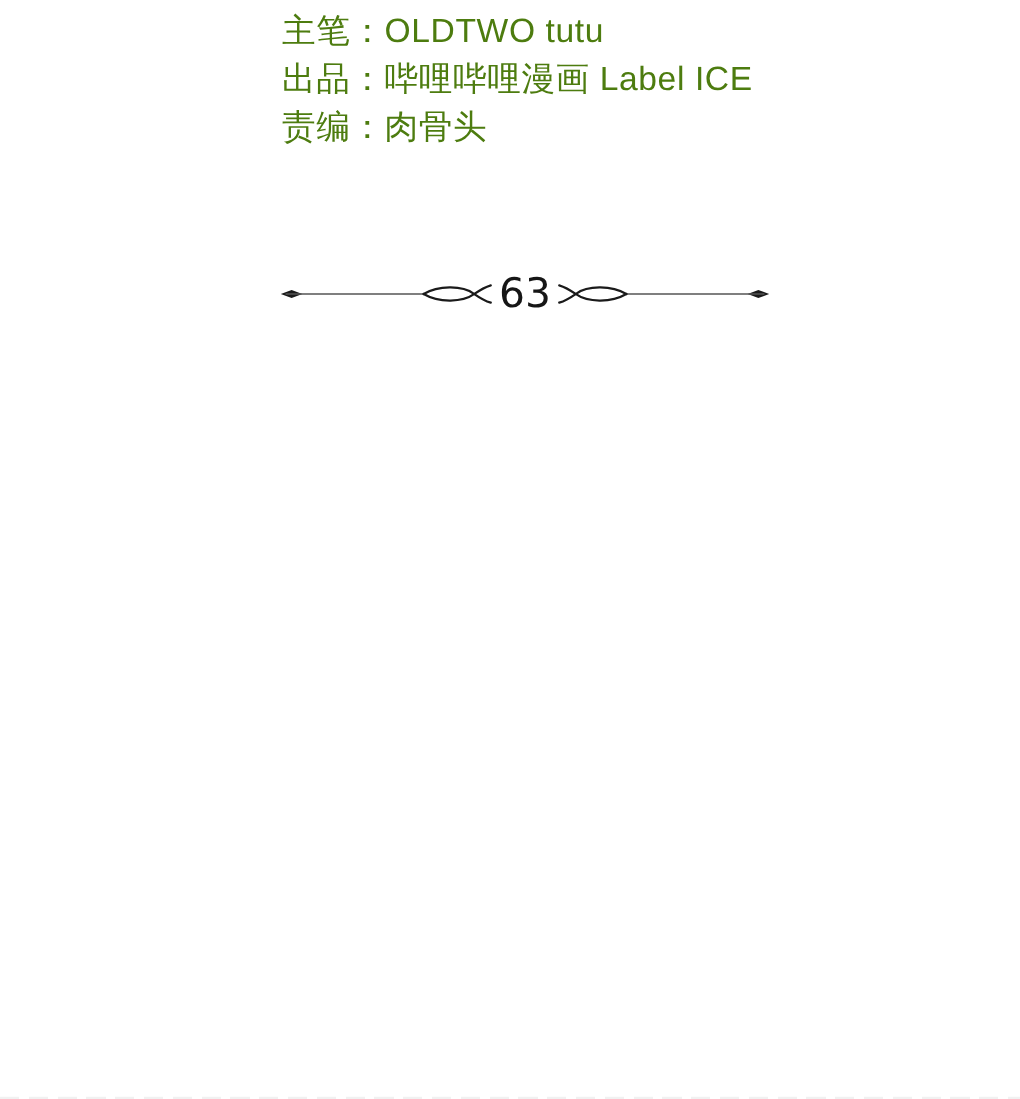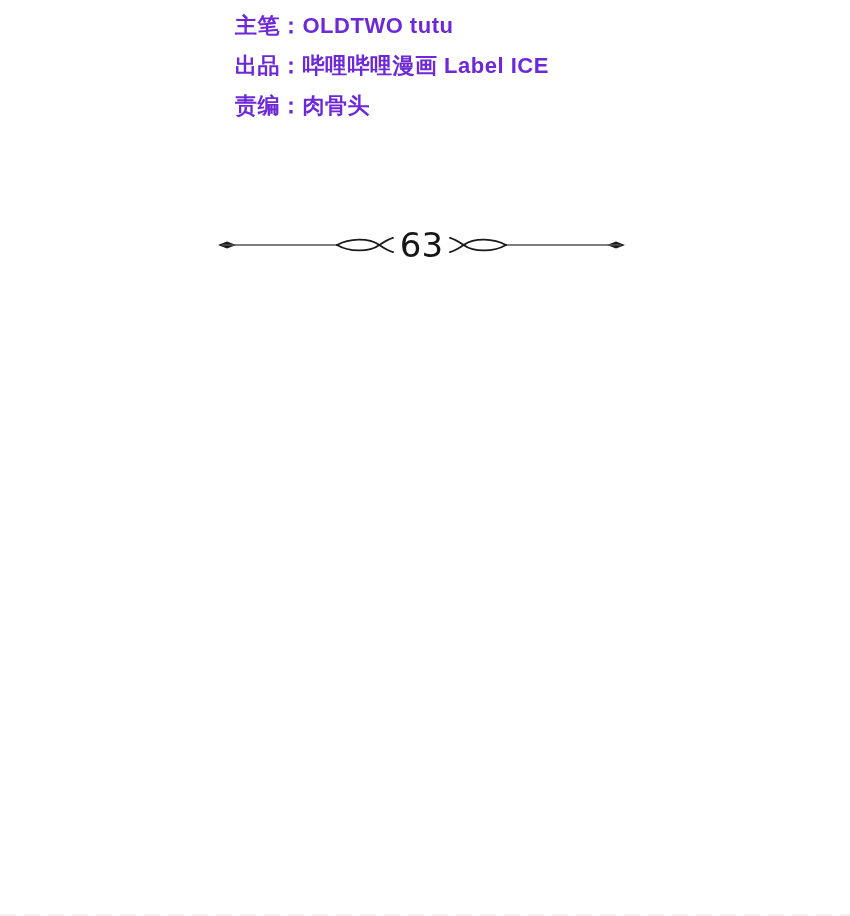--- a/index.html
+++ b/index.html
@@ -17,34 +17,34 @@
   .page {
     position: absolute;
     inset: 0;
     background: #ffffff;
   }
   
   .credits {
     position: absolute;
     left: 235px;
     top: 6px;
-    color: #6d28d9;
-    font-size: 22px;
+    color: #4d7c0f;
+    font-size: 28px;
     line-height: 40px;
-    font-weight: 700;
+    font-weight: 400;
     letter-spacing: 0.5px;
     white-space: nowrap;
   }
   .credit-line { display: block; }
   .credit-label { display: inline; }
   .credit-value { display: inline; }
   
   .divider-row {
     position: absolute;
-    left: 218px;
+    left: 234px;
     top: 225px;
     width: 407px;
     height: 40px;
     display: flex;
     align-items: center;
     justify-content: space-between;
   }
   .ornament {
     width: 176px;
     height: 40px;

